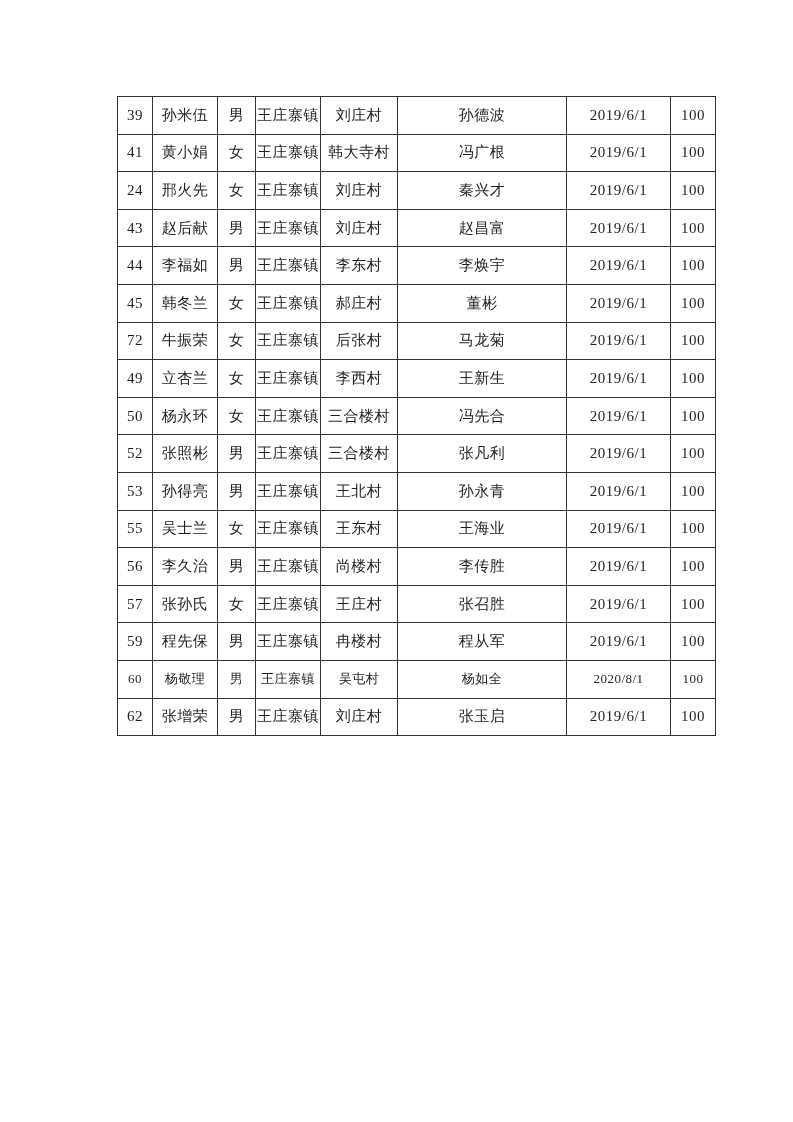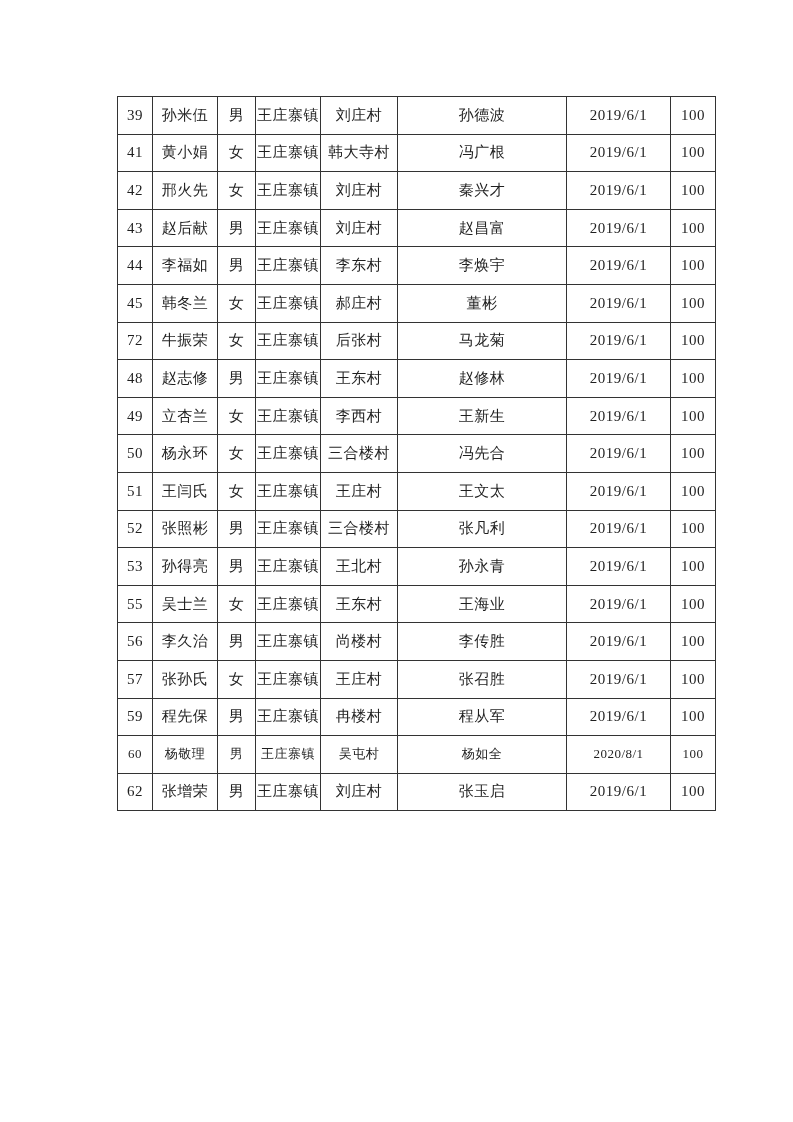--- a/index.html
+++ b/index.html
@@ -78,21 +78,21 @@
           <td>41</td>
           <td>黄小娟</td>
           <td>女</td>
           <td>王庄寨镇</td>
           <td>韩大寺村</td>
           <td>冯广根</td>
           <td>2019/6/1</td>
           <td>100</td>
         </tr>
         <tr>
-          <td>42</td>
+          <td>24</td>
           <td>邢火先</td>
           <td>女</td>
           <td>王庄寨镇</td>
           <td>刘庄村</td>
           <td>秦兴才</td>
           <td>2019/6/1</td>
           <td>100</td>
         </tr>
         <tr>
           <td>43</td>
@@ -128,56 +128,36 @@
           <td>72</td>
           <td>牛振荣</td>
           <td>女</td>
           <td>王庄寨镇</td>
           <td>后张村</td>
           <td>马龙菊</td>
           <td>2019/6/1</td>
           <td>100</td>
         </tr>
         <tr>
-          <td>48</td>
-          <td>赵志修</td>
-          <td>男</td>
-          <td>王庄寨镇</td>
-          <td>王东村</td>
-          <td>赵修林</td>
-          <td>2019/6/1</td>
-          <td>100</td>
-        </tr>
-        <tr>
           <td>49</td>
           <td>立杏兰</td>
           <td>女</td>
           <td>王庄寨镇</td>
           <td>李西村</td>
           <td>王新生</td>
           <td>2019/6/1</td>
           <td>100</td>
         </tr>
         <tr>
           <td>50</td>
           <td>杨永环</td>
           <td>女</td>
           <td>王庄寨镇</td>
           <td>三合楼村</td>
           <td>冯先合</td>
-          <td>2019/6/1</td>
-          <td>100</td>
-        </tr>
-        <tr>
-          <td>51</td>
-          <td>王闫氏</td>
-          <td>女</td>
-          <td>王庄寨镇</td>
-          <td>王庄村</td>
-          <td>王文太</td>
           <td>2019/6/1</td>
           <td>100</td>
         </tr>
         <tr>
           <td>52</td>
           <td>张照彬</td>
           <td>男</td>
           <td>王庄寨镇</td>
           <td>三合楼村</td>
           <td>张凡利</td>

